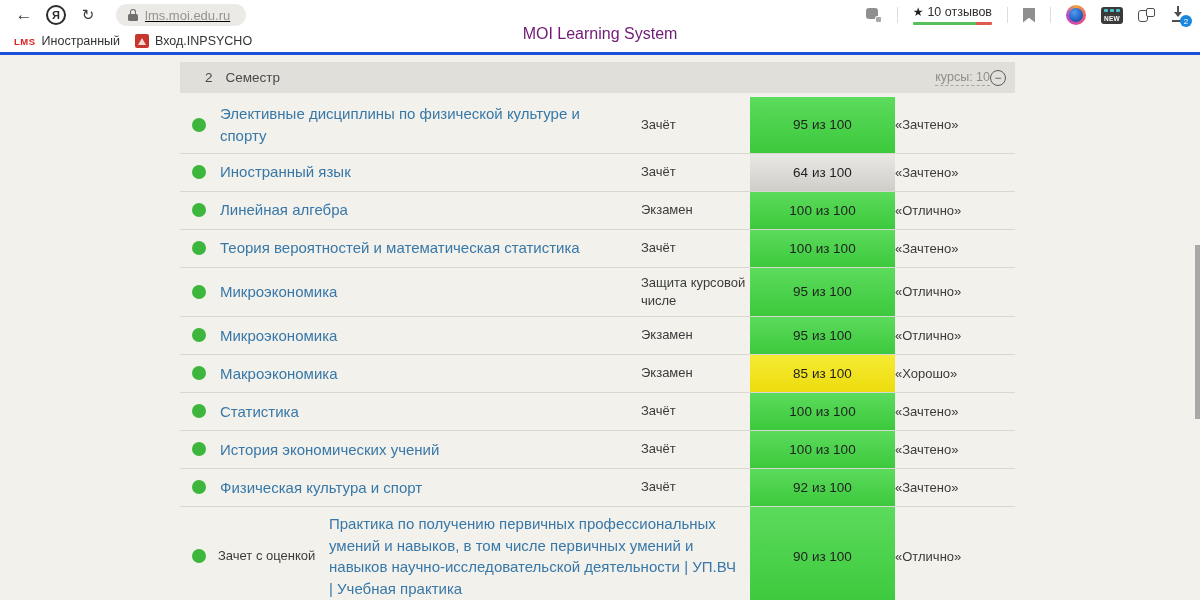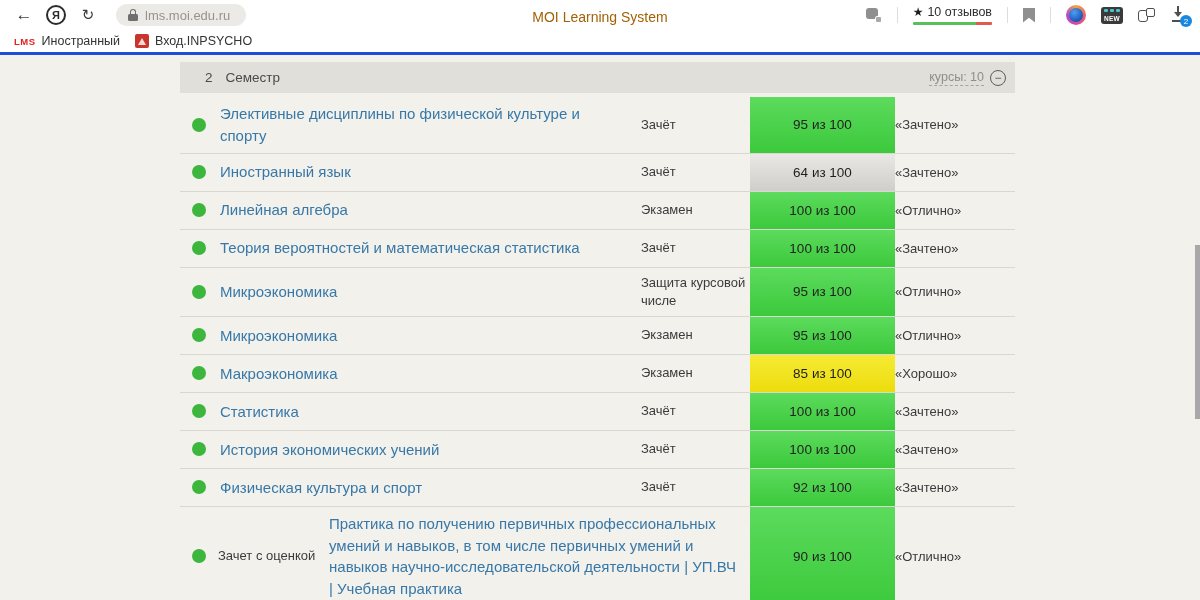--- a/index.html
+++ b/index.html
@@ -14,31 +14,31 @@
   .nav-btn { width:28px; display:flex; justify-content:center; align-items:center;
              color:#3c3c3c; font-size:17px; cursor:pointer; }
   .ya-circle {
     width:20px; height:20px; border:2px solid #2b2b2b; border-radius:50%;
     display:flex; align-items:center; justify-content:center;
     font-size:11px; font-weight:bold; color:#2b2b2b; margin:0 8px;
   }
   .refresh { font-size:15px; }
   .addr-pill {
     margin-left:14px; background:#eceae7; border-radius:12px; height:22px;
-    display:flex; align-items:center; padding:0 12px; gap:7px; min-width:130px;
+    display:flex; align-items:center; padding:0 12px; gap:7px; min-width:130px;text-decoration:underline;
   }
   .lock { position:relative; width:10px; height:12px; }
   .lock .shackle { position:absolute; top:0; left:2px; width:6px; height:6px;
     border:1.5px solid #6f6f6f; border-bottom:none; border-radius:4px 4px 0 0; }
   .lock .body { position:absolute; bottom:0; left:0; width:10px; height:7px;
     background:#6f6f6f; border-radius:1.5px; }
   .addr-text { font-size:13px; color:#97928b; }
   .page-title-center {
-    position:absolute; left:50%; transform:translateX(-50%); top:9px;
-    font-size:14px; color:#a16207; pointer-events:none; white-space:nowrap;
+    position:absolute; left:50%; transform:translateX(-50%); top:25px;
+    font-size:16px; color:#701a75; pointer-events:none; white-space:nowrap;
   }
   .chrome-right { margin-left:auto; display:flex; align-items:center; gap:15px; }
   .vsep { width:1px; height:16px; background:#dddddd; }
   .protect-icon { position:relative; width:16px; height:15px; }
   .protect-icon .b1 { position:absolute; top:0; left:0; width:12px; height:11px;
     background:#8f8f8f; border-radius:3px; }
   .protect-icon .b2 { position:absolute; bottom:0; right:0; width:7px; height:7px;
     background:#a9a9a9; border-radius:2px; border:1.5px solid #fff; }
   .reviews { display:flex; flex-direction:column; gap:3px; cursor:pointer; }
   .reviews-line { display:flex; align-items:center; gap:4px; font-size:12.5px; color:#2f2f2f; }
@@ -85,21 +85,21 @@
 
   
   .page { position:relative; height:545px; background:#f2f1ec; }
   .table-wrap { position:absolute; left:180px; top:7px; width:835px; }
 
   .section-band {
     height:31px; background:#e1dfd9; display:flex; align-items:center;
     padding:0 9px 0 25px; font-size:13.5px; color:#4a4a4a;
   }
   .section-band .num { margin-right:13px; }
-  .band-right { margin-left:auto; display:flex; align-items:center; gap:6px; }
+  .band-right { margin-left:auto; display:flex; align-items:center; }
   .courses-count { font-size:12.5px; color:#8f8f88; border-bottom:1px dashed #a5a59d;
     padding-bottom:1px; cursor:pointer; }
   .toggle-circle { width:16px; height:16px; border:1.5px solid #5c5c5c; border-radius:50%;
     color:#5c5c5c; font-size:12px; line-height:14px; display:flex; align-items:center;
     justify-content:center; cursor:pointer; }
 
   .rows { margin-top:4px; }
   .row { display:flex; align-items:stretch; border-bottom:1px solid #d9d7d1; min-height:38px; }
   .cell { display:flex; align-items:center; }
   .dot-cell { width:38px; padding-left:12px; }

